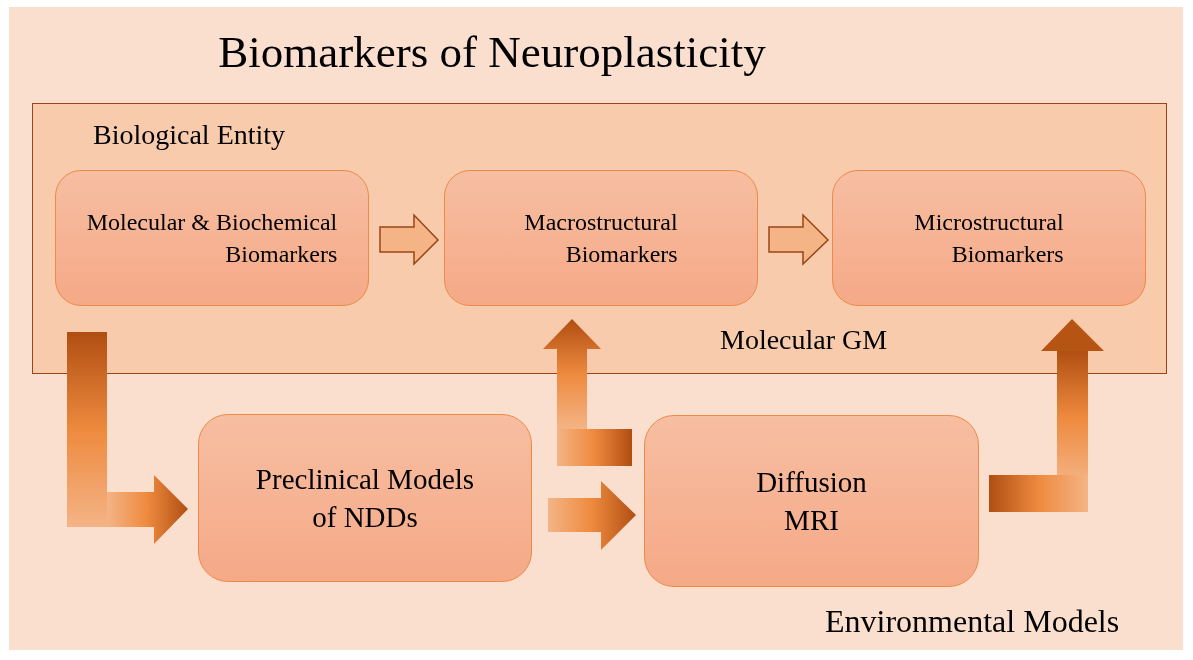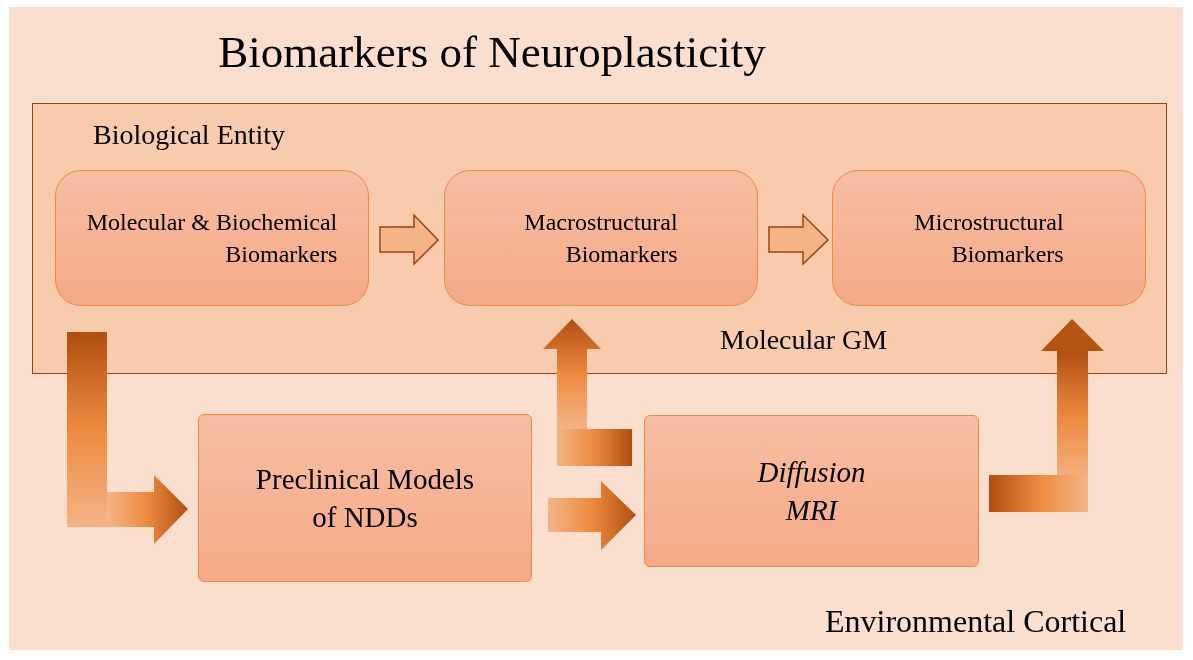--- a/index.html
+++ b/index.html
@@ -9,21 +9,21 @@
   .title { position: absolute; left: 0; width: 984px; top: 26px; text-align: center; font-size: 45px; line-height: 52px; }
   .entity { position: absolute; left: 32px; top: 103px; width: 1133px; height: 269px;
             background: #f8cbad; border: 1px solid #9c4416; }
   .entity-label { position: absolute; left: 65px; top: 118px; font-size: 28px; line-height: 34px; margin-left: 28px; }
   .cortical-label { position: absolute; left: 720px; top: 323px; font-size: 28px; line-height: 34px; }
   .env-label { position: absolute; left: 825px; top: 602px; font-size: 32px; line-height: 38px; }
   .box { position: absolute; border: 1px solid #ee8a46; border-radius: 26px;
          background: linear-gradient(to bottom, #f7bea2 0%, #f5a987 100%);
          display: flex; align-items: center; justify-content: center; text-align: center; box-sizing: border-box; }
   .box.small { font-size: 24px; line-height: 32px; text-align: right; }
-  .box.big { font-size: 29px; line-height: 38px; border-radius: 6px; }
+  .box.big { font-size: 29px; line-height: 38px; border-radius: 30px; }
   .box span { white-space: pre-line; }
   svg.arrows { position: absolute; left: 0; top: 0; }
 </style>
 </head>
 <body>
 
 <div class="canvas"></div>
 
 <div class="title">Biomarkers of Neuroplasticity</div>
 
@@ -41,21 +41,21 @@
 </div>
 <div class="box small" style="left:832px;top:170px;width:314px;height:136px;">
   <span>Microstructural
 Biomarkers</span>
 </div>
 
 <div class="box big" style="left:198px;top:414px;width:334px;height:168px;">
   <span>Preclinical Models
 of NDDs</span>
 </div>
-<div class="box big" style="left:644px;top:415px;width:335px;height:152px;font-style:italic;">
+<div class="box big" style="left:644px;top:415px;width:335px;height:172px;">
   <span>Diffusion
 MRI</span>
 </div>
 
 <svg class="arrows" width="1193" height="660">
   <defs>
     <linearGradient id="gVdown" x1="0" y1="0" x2="0" y2="1">
       <stop offset="0" stop-color="#b04e12"></stop>
         <stop offset="0.5" stop-color="#ee8a3e"></stop>
         <stop offset="1" stop-color="#f4b486"></stop>
@@ -81,13 +81,13 @@
   <polygon points="548,498 601,498 601,481 636,515 601,550 601,532 548,532" fill="url(#gHright)"></polygon>
 
   <rect x="557" y="429" width="75" height="37" fill="url(#gHright)"></rect>
   <polygon points="557,429 557,349 543,349 572,319 601,349 587,349 587,429" fill="url(#gVdown)"></polygon>
 
   <rect x="1057" y="350" width="31" height="135" fill="url(#gVdown)"></rect>
   <polygon points="1041,351 1072,319 1104,351" fill="#b65414"></polygon>
   <rect x="989" y="475" width="99" height="37" fill="url(#gHleftdark)"></rect>
 </svg>
 
-<div class="env-label">Environmental Cortical</div>
+<div class="env-label">Environmental Models</div>
 
 </body></html>

